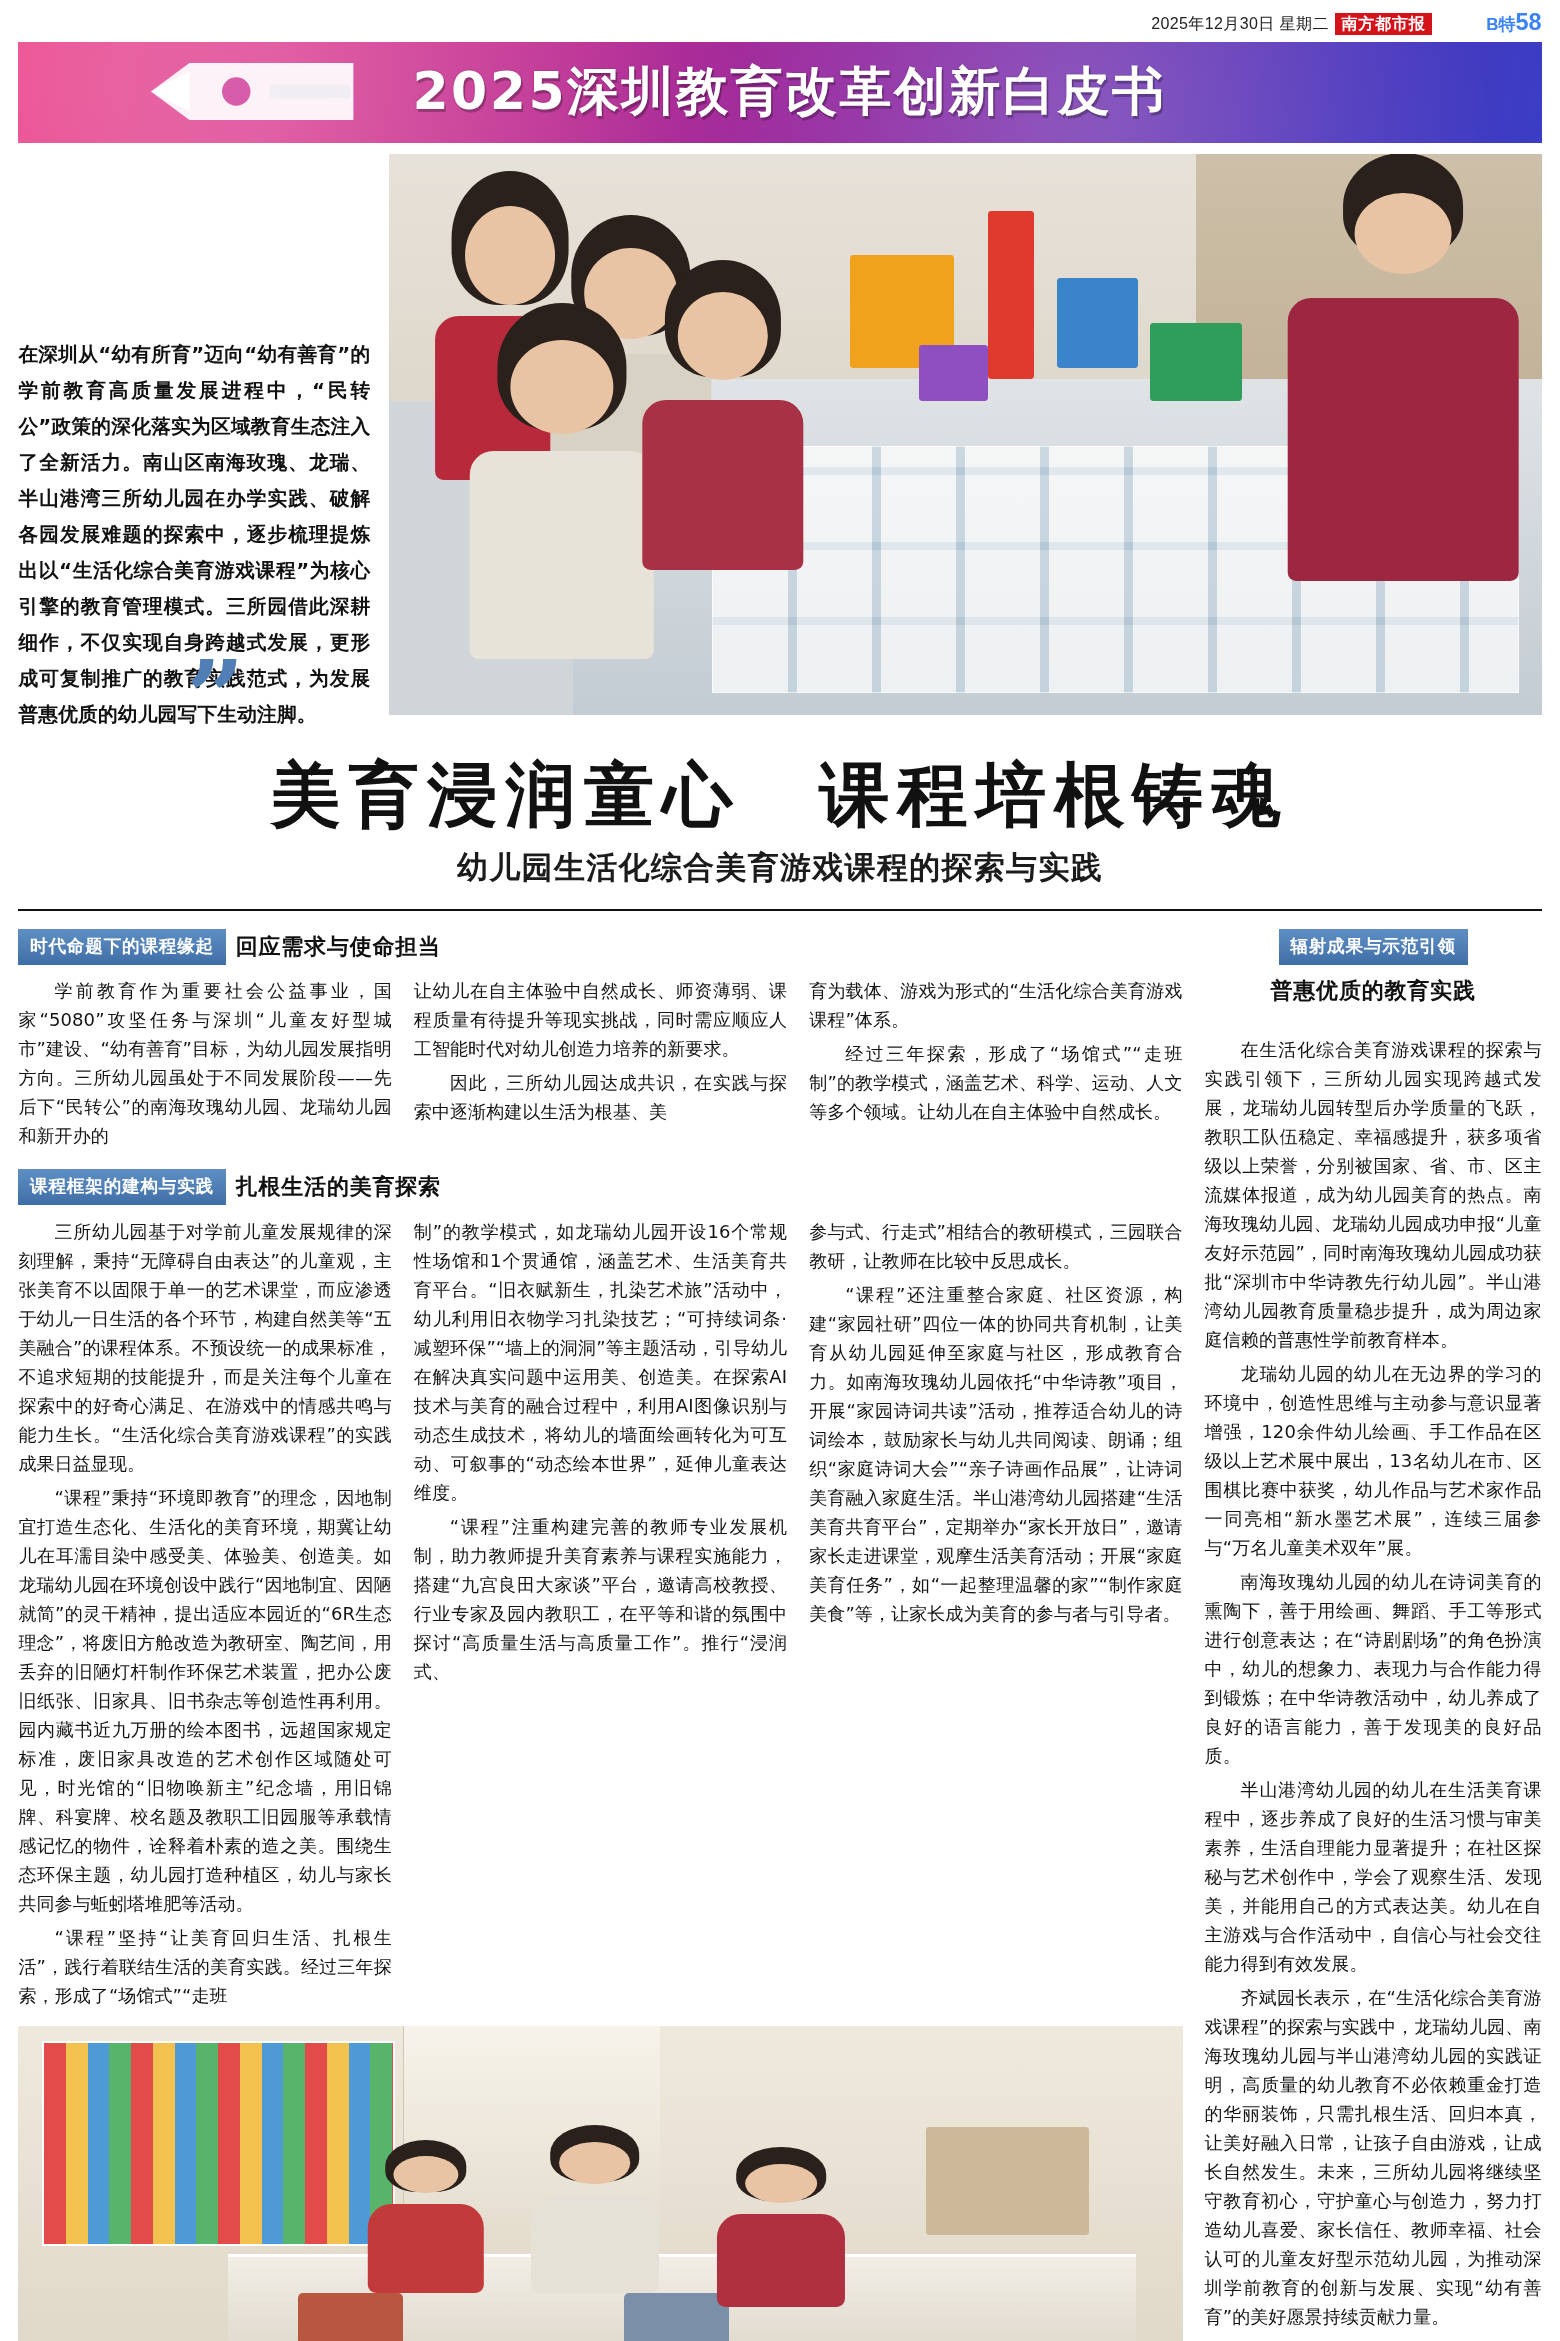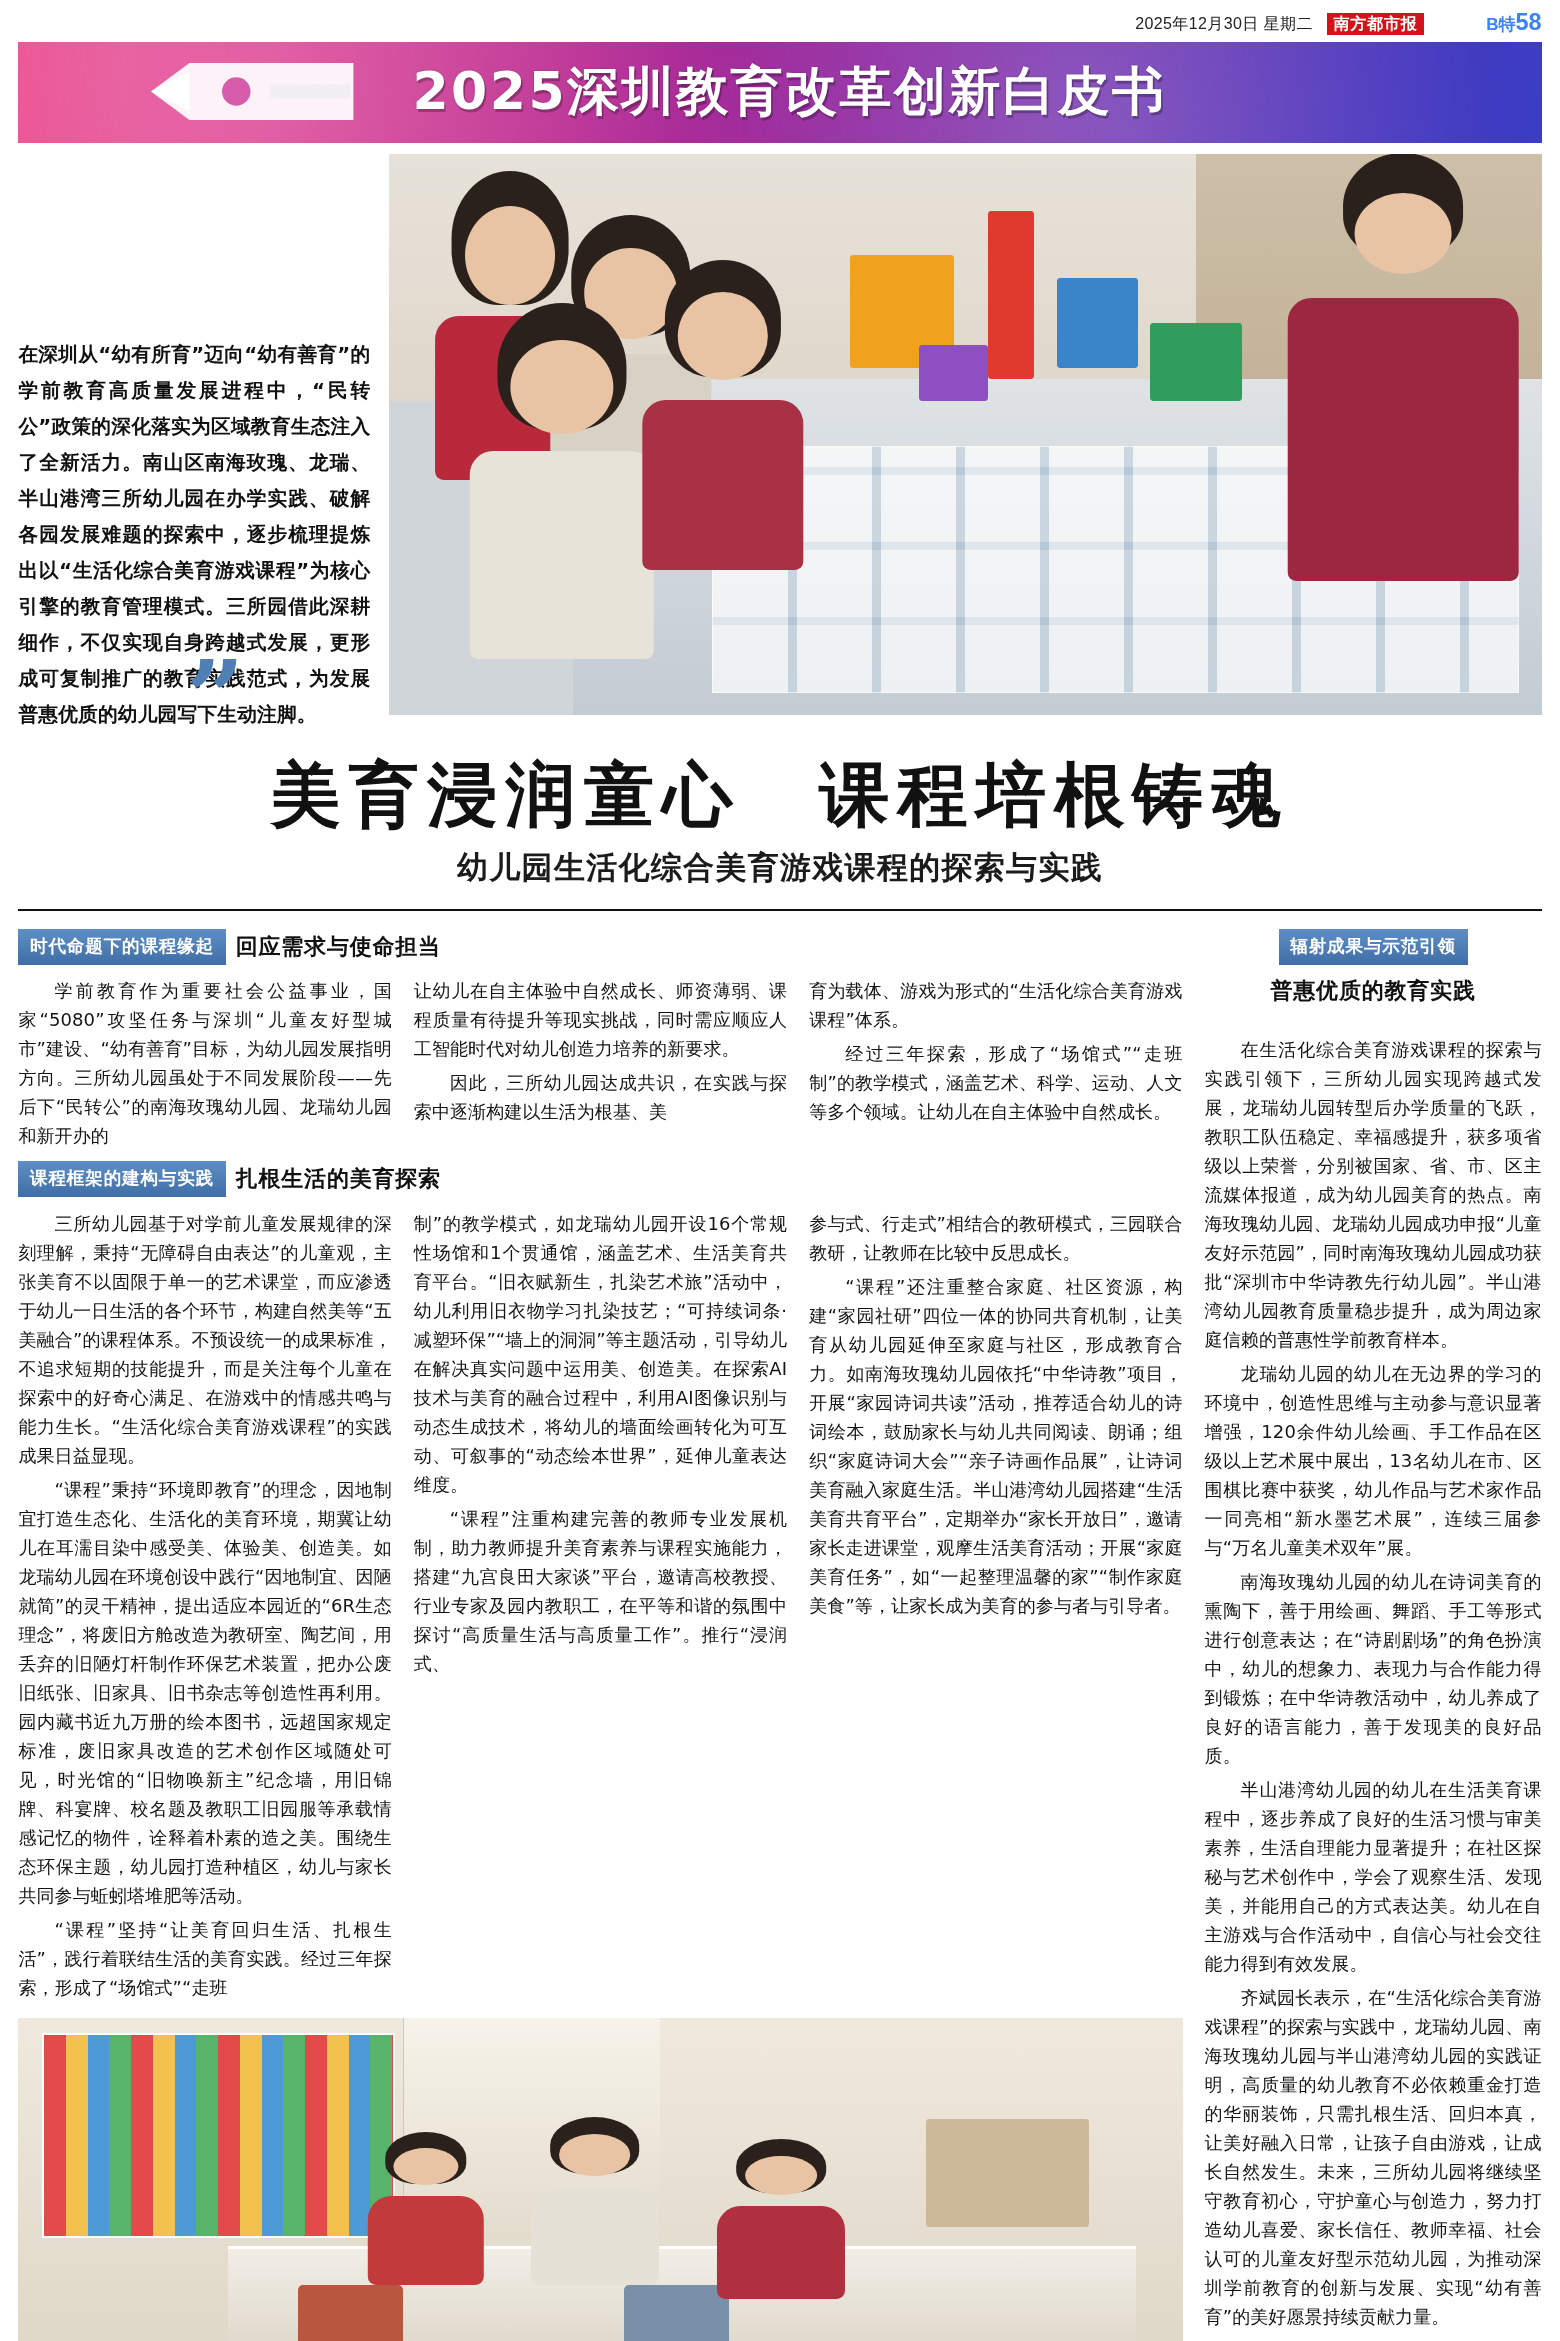--- a/index.html
+++ b/index.html
@@ -17,21 +17,21 @@
     box-sizing:border-box;
     padding:0 18.4px 17px 18.4px;
   }
 
   
   .topbar{
     height:35px;
     display:flex;
     align-items:flex-end;
     justify-content:flex-end;
-    gap:14px;
+    gap:6px;
     padding-bottom:3.4px;
   }
   .topbar .date{
     font-size:16px;
     color:#222;
     letter-spacing:0.4px;
   }
   .paper-logo{
     background:#d4121a;
     color:#fff;
@@ -341,21 +341,21 @@
         <div class="c">
           <p class="txt">让幼儿在自主体验中自然成长、师资薄弱、课程质量有待提升等现实挑战，同时需应顺应人工智能时代对幼儿创造力培养的新要求。</p>
           <p class="txt indent">因此，三所幼儿园达成共识，在实践与探索中逐渐构建以生活为根基、美</p>
         </div>
         <div class="c">
           <p class="txt">育为载体、游戏为形式的“生活化综合美育游戏课程”体系。</p>
           <p class="txt indent">经过三年探索，形成了“场馆式”“走班制”的教学模式，涵盖艺术、科学、运动、人文等多个领域。让幼儿在自主体验中自然成长。</p>
         </div>
       </div>
 
-      <div class="sec-head" style="margin-top:6px;">
+      <div class="sec-head" style="margin-top:14px;">
         <span class="tag">课程框架的建构与实践</span>
         <span class="sec-sub">扎根生活的美育探索</span>
       </div>
 
       <div class="two-col-inner">
         <div class="c">
           <p class="txt indent">三所幼儿园基于对学前儿童发展规律的深刻理解，秉持“无障碍自由表达”的儿童观，主张美育不以固限于单一的艺术课堂，而应渗透于幼儿一日生活的各个环节，构建自然美等“五美融合”的课程体系。不预设统一的成果标准，不追求短期的技能提升，而是关注每个儿童在探索中的好奇心满足、在游戏中的情感共鸣与能力生长。“生活化综合美育游戏课程”的实践成果日益显现。</p>
           <p class="txt indent">“课程”秉持“环境即教育”的理念，因地制宜打造生态化、生活化的美育环境，期冀让幼儿在耳濡目染中感受美、体验美、创造美。如龙瑞幼儿园在环境创设中践行“因地制宜、因陋就简”的灵干精神，提出适应本园近的“6R生态理念”，将废旧方舱改造为教研室、陶艺间，用丢弃的旧陋灯杆制作环保艺术装置，把办公废旧纸张、旧家具、旧书杂志等创造性再利用。园内藏书近九万册的绘本图书，远超国家规定标准，废旧家具改造的艺术创作区域随处可见，时光馆的“旧物唤新主”纪念墙，用旧锦牌、科宴牌、校名题及教职工旧园服等承载情感记忆的物件，诠释着朴素的造之美。围绕生态环保主题，幼儿园打造种植区，幼儿与家长共同参与蚯蚓塔堆肥等活动。</p>
           <p class="txt indent">“课程”坚持“让美育回归生活、扎根生活”，践行着联结生活的美育实践。经过三年探索，形成了“场馆式”“走班</p>
         </div>

